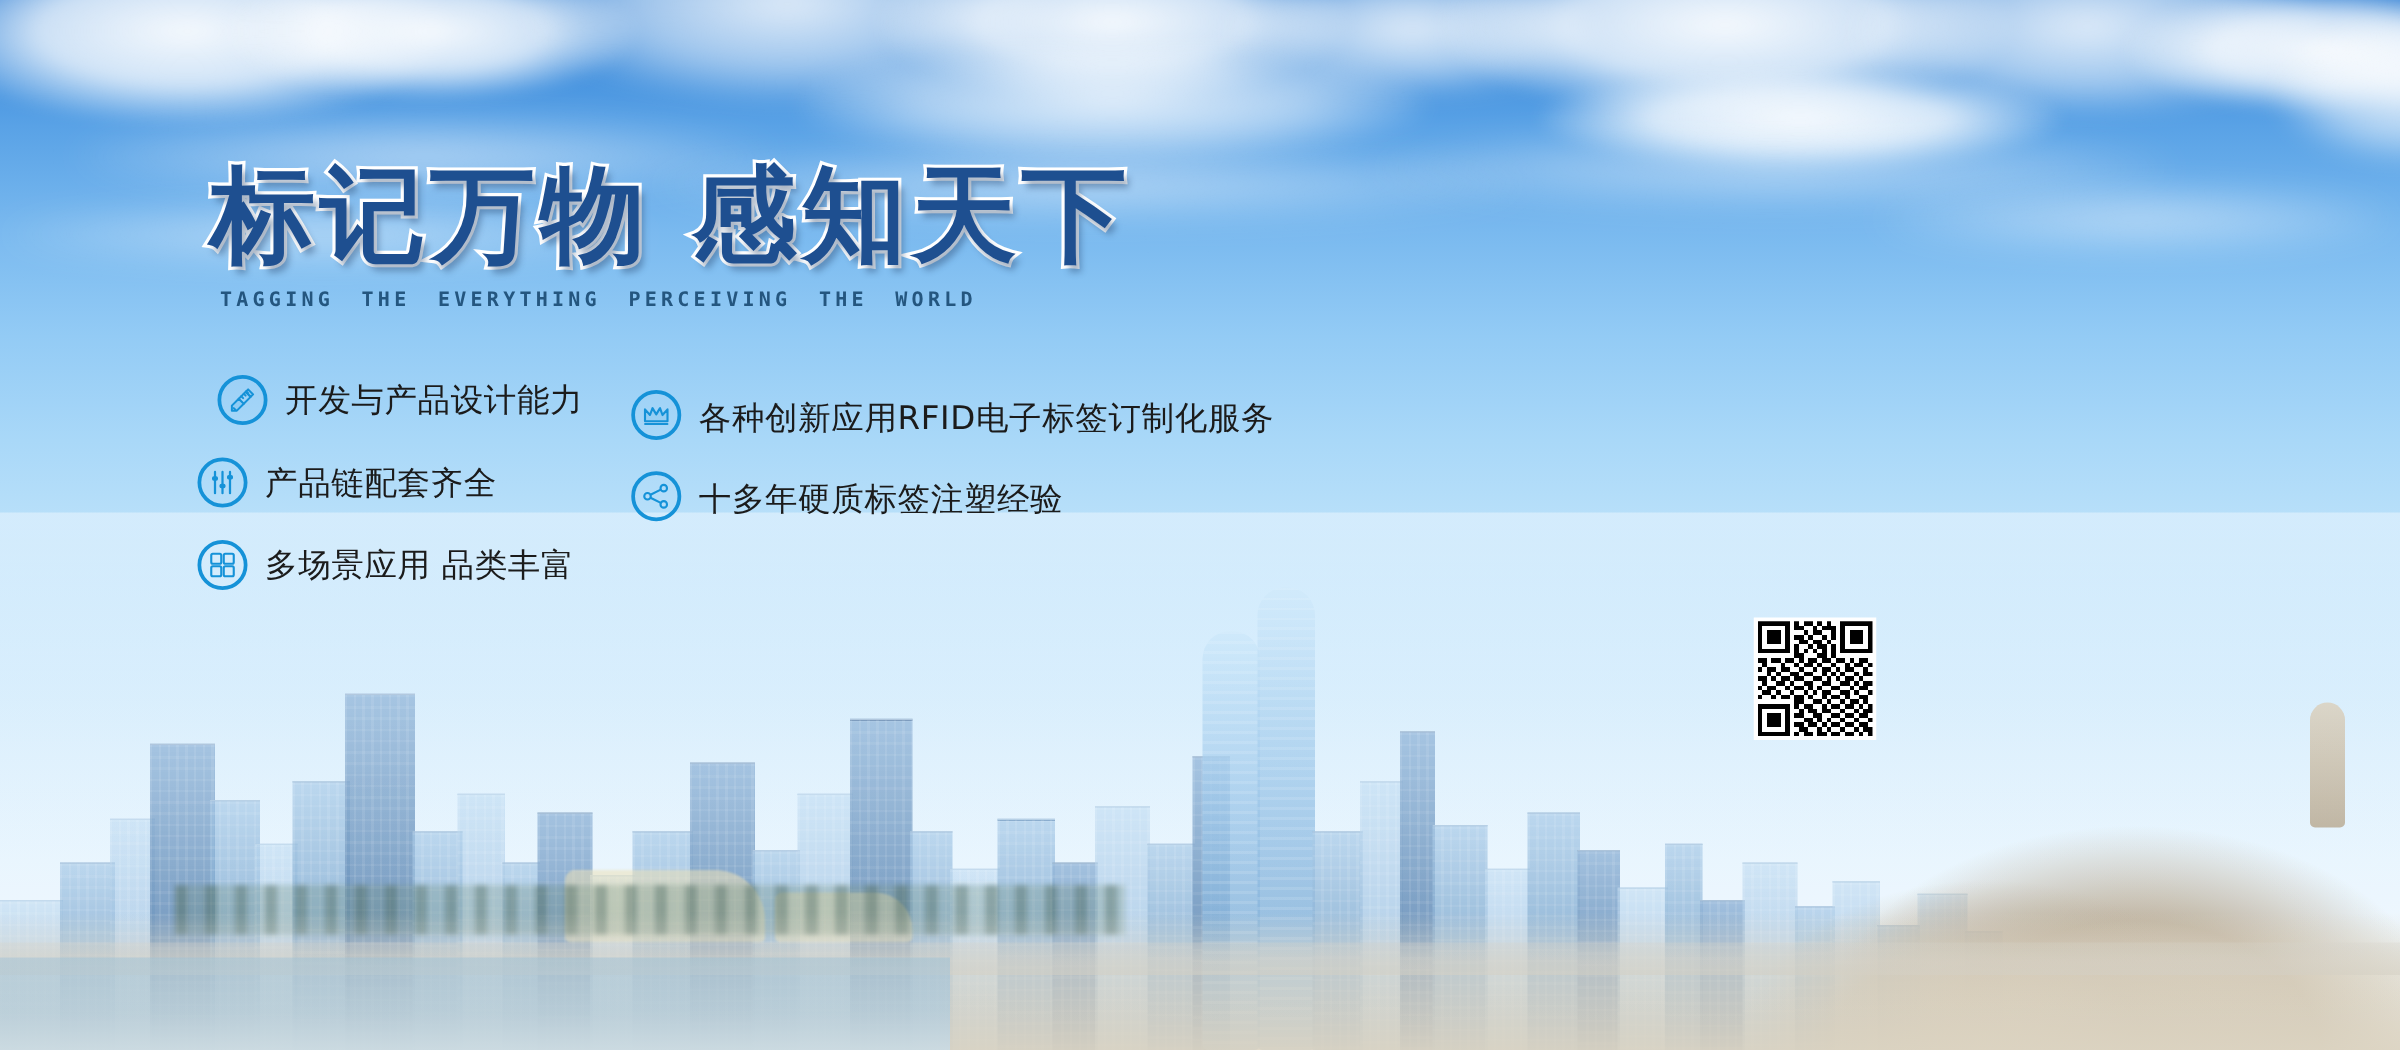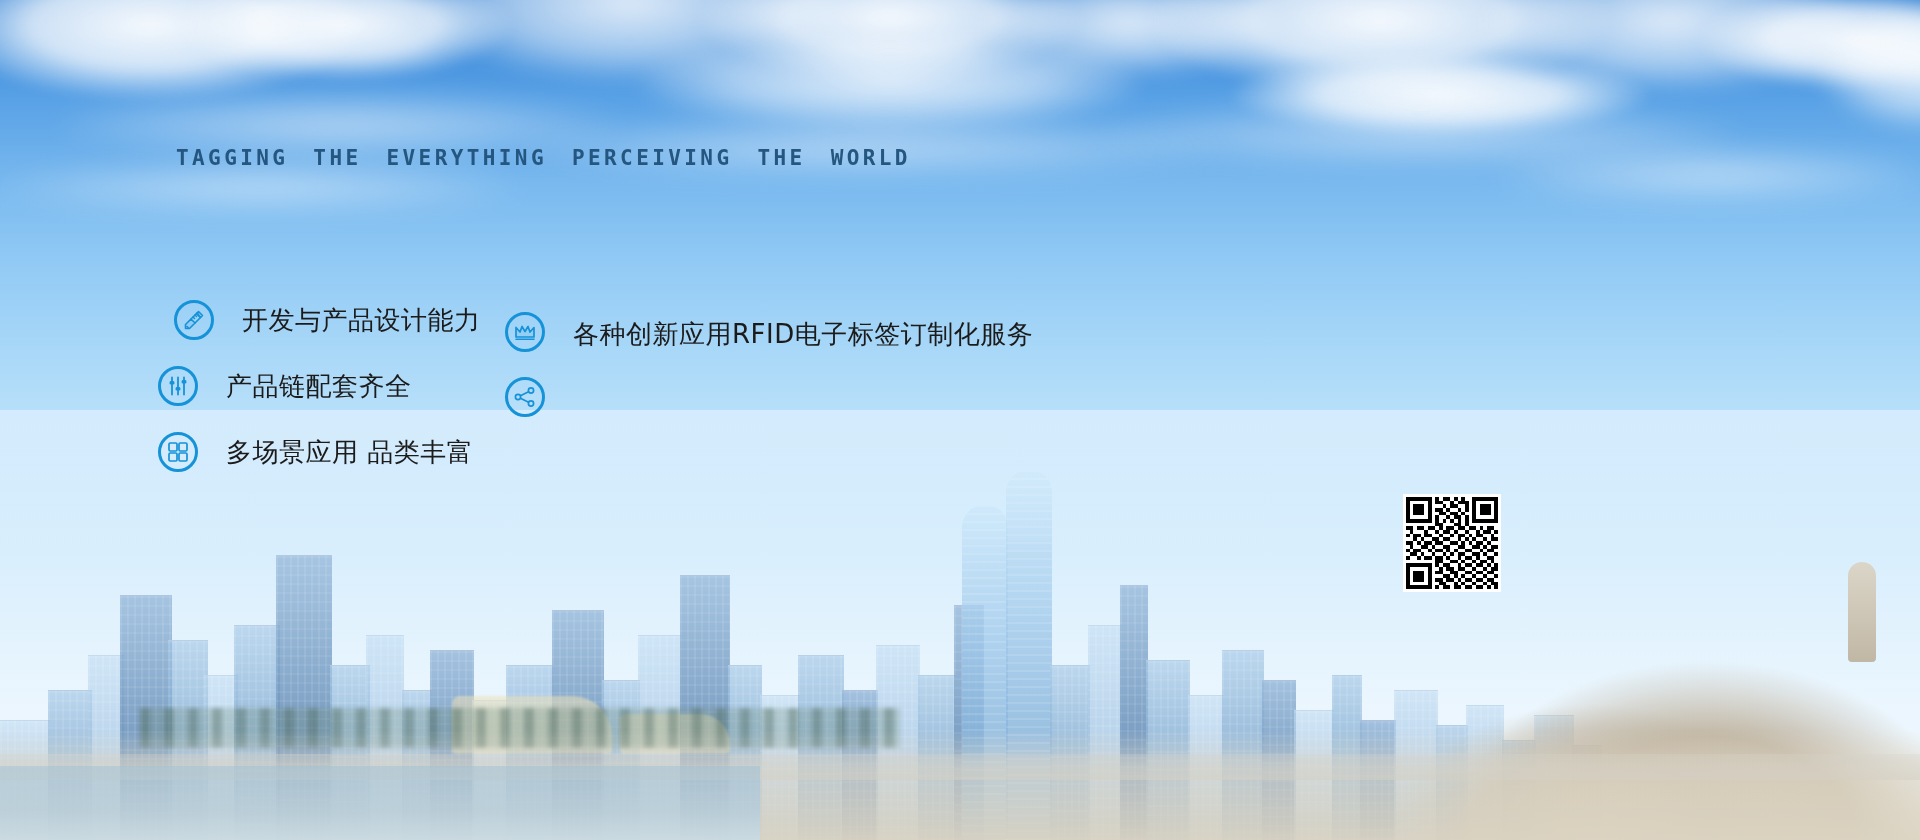--- a/index.html
+++ b/index.html
@@ -50,33 +50,33 @@
     color:#1e4f90;
     -webkit-text-stroke:5px #ffffff;
     paint-order:stroke fill;
     text-shadow:4px 5px 5px rgba(40,70,110,.40);
     white-space:nowrap;
   }
 
   .subhead {
     margin-top:16px; margin-left:8px;
     font-family:"DejaVu Sans Mono","Liberation Mono",monospace;
-    font-size:21px; font-weight:bold;
+    font-size:16px; font-weight:bold;
     letter-spacing:3.4px; word-spacing:9px;
     color:#24567f; white-space:nowrap;
   }
 
   
   .features { position:absolute; left:150px; top:288px; z-index:30; width:1050px; }
   .feat-col { position:absolute; top:0; }
   .col-left  { left:0px; }
   .col-right { left:355px; }
 
   .feat {
-    display:flex; align-items:center; gap:28px; height:64px; margin-bottom:1px;
+    display:flex; align-items:center; gap:14px; height:64px; margin-bottom:1px;
   }
   .feat-icon {
     width:40px; height:40px; flex:0 0 40px; border-radius:50%;
     border:3px solid #1592d8; display:flex; align-items:center; justify-content:center;
   }
   .feat-icon svg { display:block; }
   .feat-label {
     font-family:"DejaVu Sans","Liberation Sans",sans-serif;
     font-size:26px; color:#1b1b1b; letter-spacing:.5px; white-space:nowrap;
   }
@@ -191,20 +191,21 @@
     <div class="cl" style="left:1230px; top:55px;   width:420px; height:80px;"></div>
     <div class="wisp" style="left:60px;  top:95px;   width:560px; height:60px;"></div>
     <div class="wisp" style="left:520px; top:120px;  width:700px; height:55px;"></div>
     <div class="wisp" style="left:1100px;top:105px;  width:640px; height:60px;"></div>
     <div class="wisp" style="left:1500px;top:150px;  width:420px; height:50px;"></div>
     <div class="wisp" style="left:0px;   top:165px;  width:520px; height:45px;"></div>
     <div class="cl2" style="left:1820px; top:20px;   width:220px; height:110px;"></div>
   </div>
 
   <div class="headline-block">
+    <div class="headline">标记万物 感知天下</div>
     <div class="subhead">TAGGING THE EVERYTHING PERCEIVING THE WORLD</div>
   </div>
 
   <div class="features">
 
     <div class="feat-col col-left">
 
       <div class="feat">
         <span class="feat-icon">
           <svg width="24" height="24" viewBox="0 0 24 24" fill="none" stroke="#1592d8" stroke-width="1.6" stroke-linecap="round" stroke-linejoin="round">
@@ -262,20 +263,21 @@
       <div class="feat">
         <span class="feat-icon">
           <svg width="24" height="24" viewBox="0 0 24 24" fill="none" stroke="#1592d8" stroke-width="1.7">
             <circle cx="18" cy="5.5" r="2.6"></circle>
             <circle cx="5" cy="12" r="2.6"></circle>
             <circle cx="18" cy="18.5" r="2.6"></circle>
             <line x1="7.4" y1="10.8" x2="15.6" y2="6.7"></line>
             <line x1="7.4" y1="13.2" x2="15.6" y2="17.3"></line>
           </svg>
         </span>
+        <span class="feat-label">十多年硬质标签注塑经验</span>
       </div>
 
     </div>
   </div>
 
   <div class="city">
 
     <div class="bld lt" style="left:0px;   width:50px;  height:120px;"></div>
     <div class="bld" style="left:48px;  width:44px;  height:150px;"></div>
     <div class="bld lt" style="left:88px;  width:36px;  height:185px;"></div>

